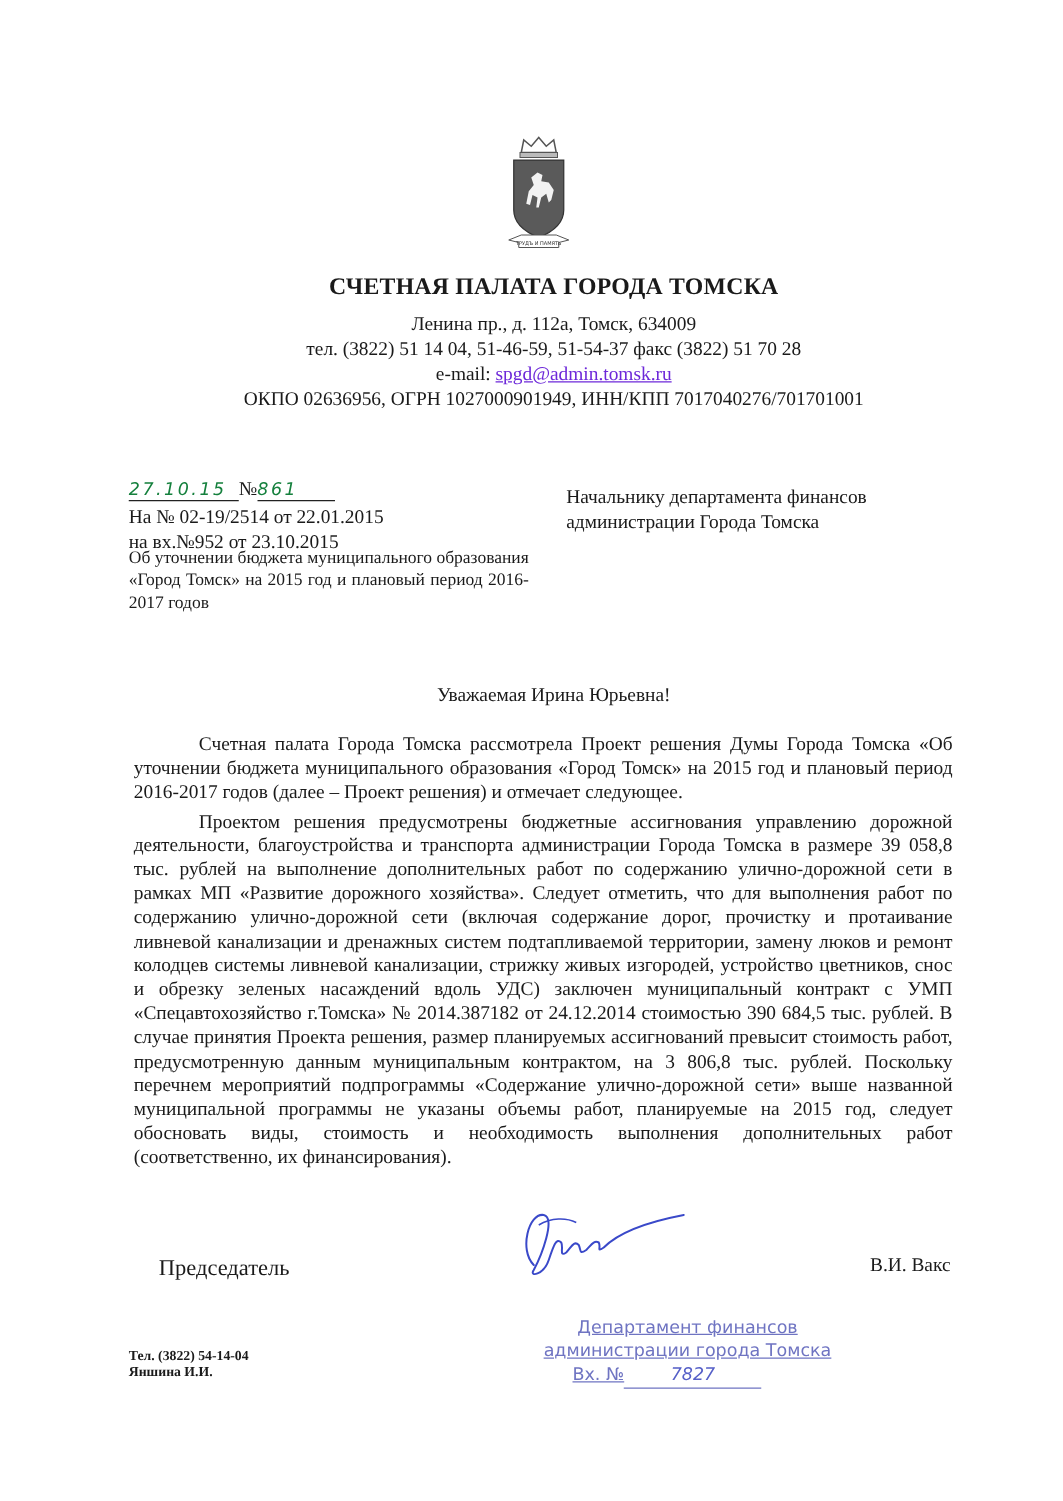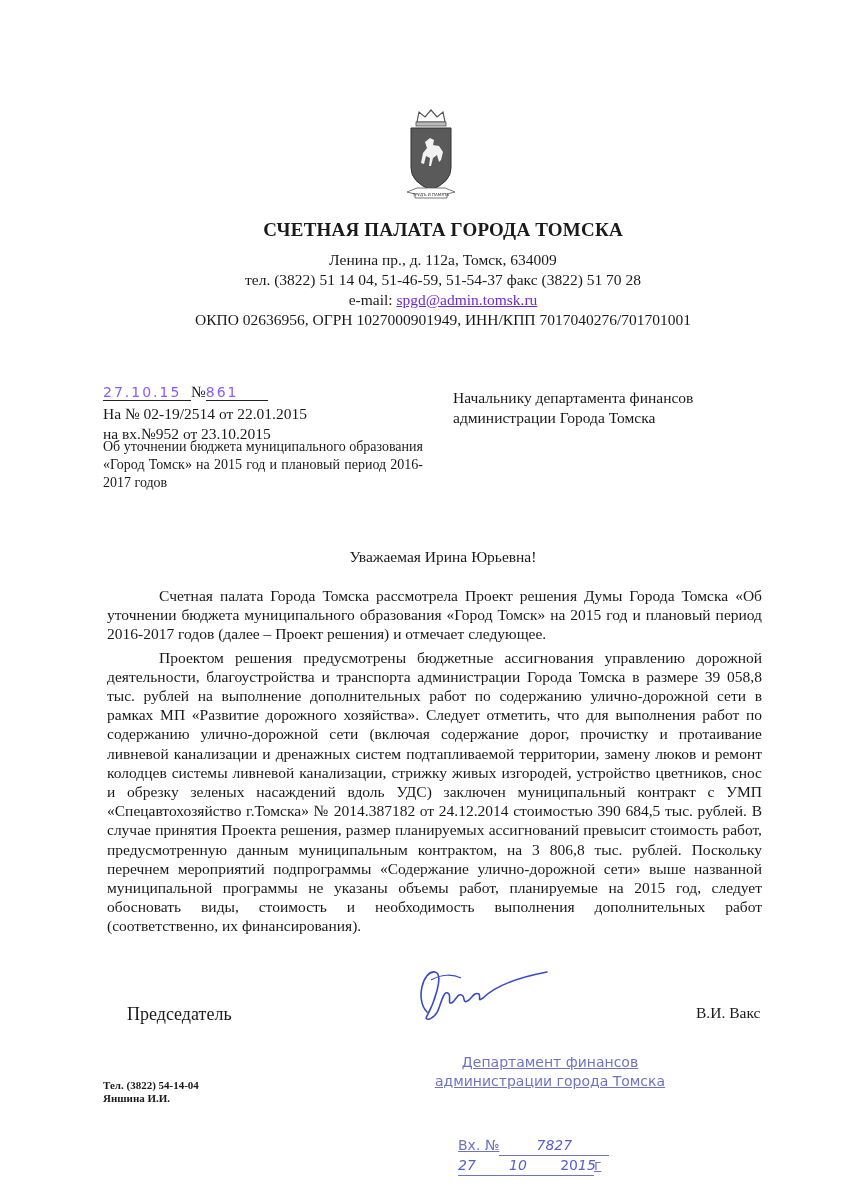--- a/index.html
+++ b/index.html
@@ -6,21 +6,21 @@
   body { width: 850px; height: 1201px; position: relative; overflow: hidden;
          font-family: "Liberation Serif", "DejaVu Serif", serif; color: #1a1a1a; }
   .abs { position: absolute; }
   .emblem { left: 403px; top: 108px; width: 56px; height: 92px; }
   .org-title { left: 0; width: 886px; top: 219px; text-align: center; font-weight: bold; font-size: 19px; letter-spacing: 0.2px; }
   .hdr-line { left: 0; width: 886px; text-align: center; font-size: 15.5px; }
   .hdr-line a { color: #6d28d9; text-decoration: underline; text-align: right; }
   .l1 { top: 251px; } .l2 { top: 271px; } .l3 { top: 291px; } .l4 { top: 311px; }
 
   .outno { left: 103px; top: 383px; font-size: 15.5px; width: 190px; }
-  .hand { font-family: "DejaVu Sans", sans-serif; color: #8b5cf6; font-size: 14px; letter-spacing: 2px; }
+  .hand { font-family: "DejaVu Sans", sans-serif; font-style: italic; color: #15803d; font-size: 14px; letter-spacing: 2px; }
   .uline { display: inline-block; border-bottom: 1px solid #222; }
   .ref1 { left: 103px; top: 405px; font-size: 15.5px; }
   .ref2 { left: 103px; top: 425px; font-size: 15.5px; }
 
   .subject { left: 103px; top: 438px; width: 320px; font-size: 14px; line-height: 18px; text-align: justify; }
 
   .addressee { left: 453px; top: 388px; font-size: 15.5px; line-height: 20px; }
 
   .greeting { left: 0; width: 886px; top: 548px; text-align: center; font-size: 15.5px; }
 
@@ -28,21 +28,21 @@
   .body p { margin: 4px; text-indent: 52px; }
 
   .sign-role { left: 127px; top: 1004px; font-size: 18px; }
   .sign-name { left: 696px; top: 1004px; font-size: 15.5px; }
   .signature { left: 405px; top: 950px; width: 150px; height: 80px; }
 
   .exec { left: 103px; top: 1079px; font-size: 11px; line-height: 13px; font-weight: bold; }
 
   .stamp { left: 430px; top: 1053px; width: 240px; color: #6f74c2; font-family: "DejaVu Sans", sans-serif; font-size: 14px; line-height: 19px; text-align: center; }
   .stamp .row { white-space: nowrap; text-decoration: underline; }
-  .stamp .vx { text-align: left; padding-left: 28px; margin-top: 45px; }
+  .stamp .vx { text-align: left; padding-left: 28px; }
   .stamp .num { display: inline-block; min-width: 110px; border-bottom: 1px solid #6f74c2; color: #5660c8; font-style: italic; text-align: center; }
   .stamp .date { text-align: left; padding-left: 28px; }
   .stamp .d { display: inline-block; border-bottom: 1px solid #6f74c2; font-style: italic; color: #5660c8; }
 </style>
 </head>
 <body>
 
 <div class="abs emblem">
   <svg width="56" height="92" viewBox="0 0 56 92">
     <path d="M14 14 L16 4 L22 9 L28 2 L34 9 L40 4 L42 14 Z" fill="#fff" stroke="#555" stroke-width="1.2"></path>
@@ -95,16 +95,13 @@
   <div>Тел. (3822) 54-14-04</div>
   <div>Яншина И.И.</div>
 </div>
 
 <div class="abs stamp">
   <div class="row">Департамент финансов</div>
   <div class="row">администрации города Томска</div>
   <div class="row vx">
     <span>Вх. №</span><span class="num">7827</span>
   </div>
-  <div class="row date">
-    <span class="d" style="width:30px">27</span><span class="d" style="width:60px;text-align:center">10</span><span class="d" style="width:30px;text-align:right;font-style:normal">20</span><span class="d" style="width:16px">15</span><span>г</span>
-  </div>
 </div>
 
 </body></html>

